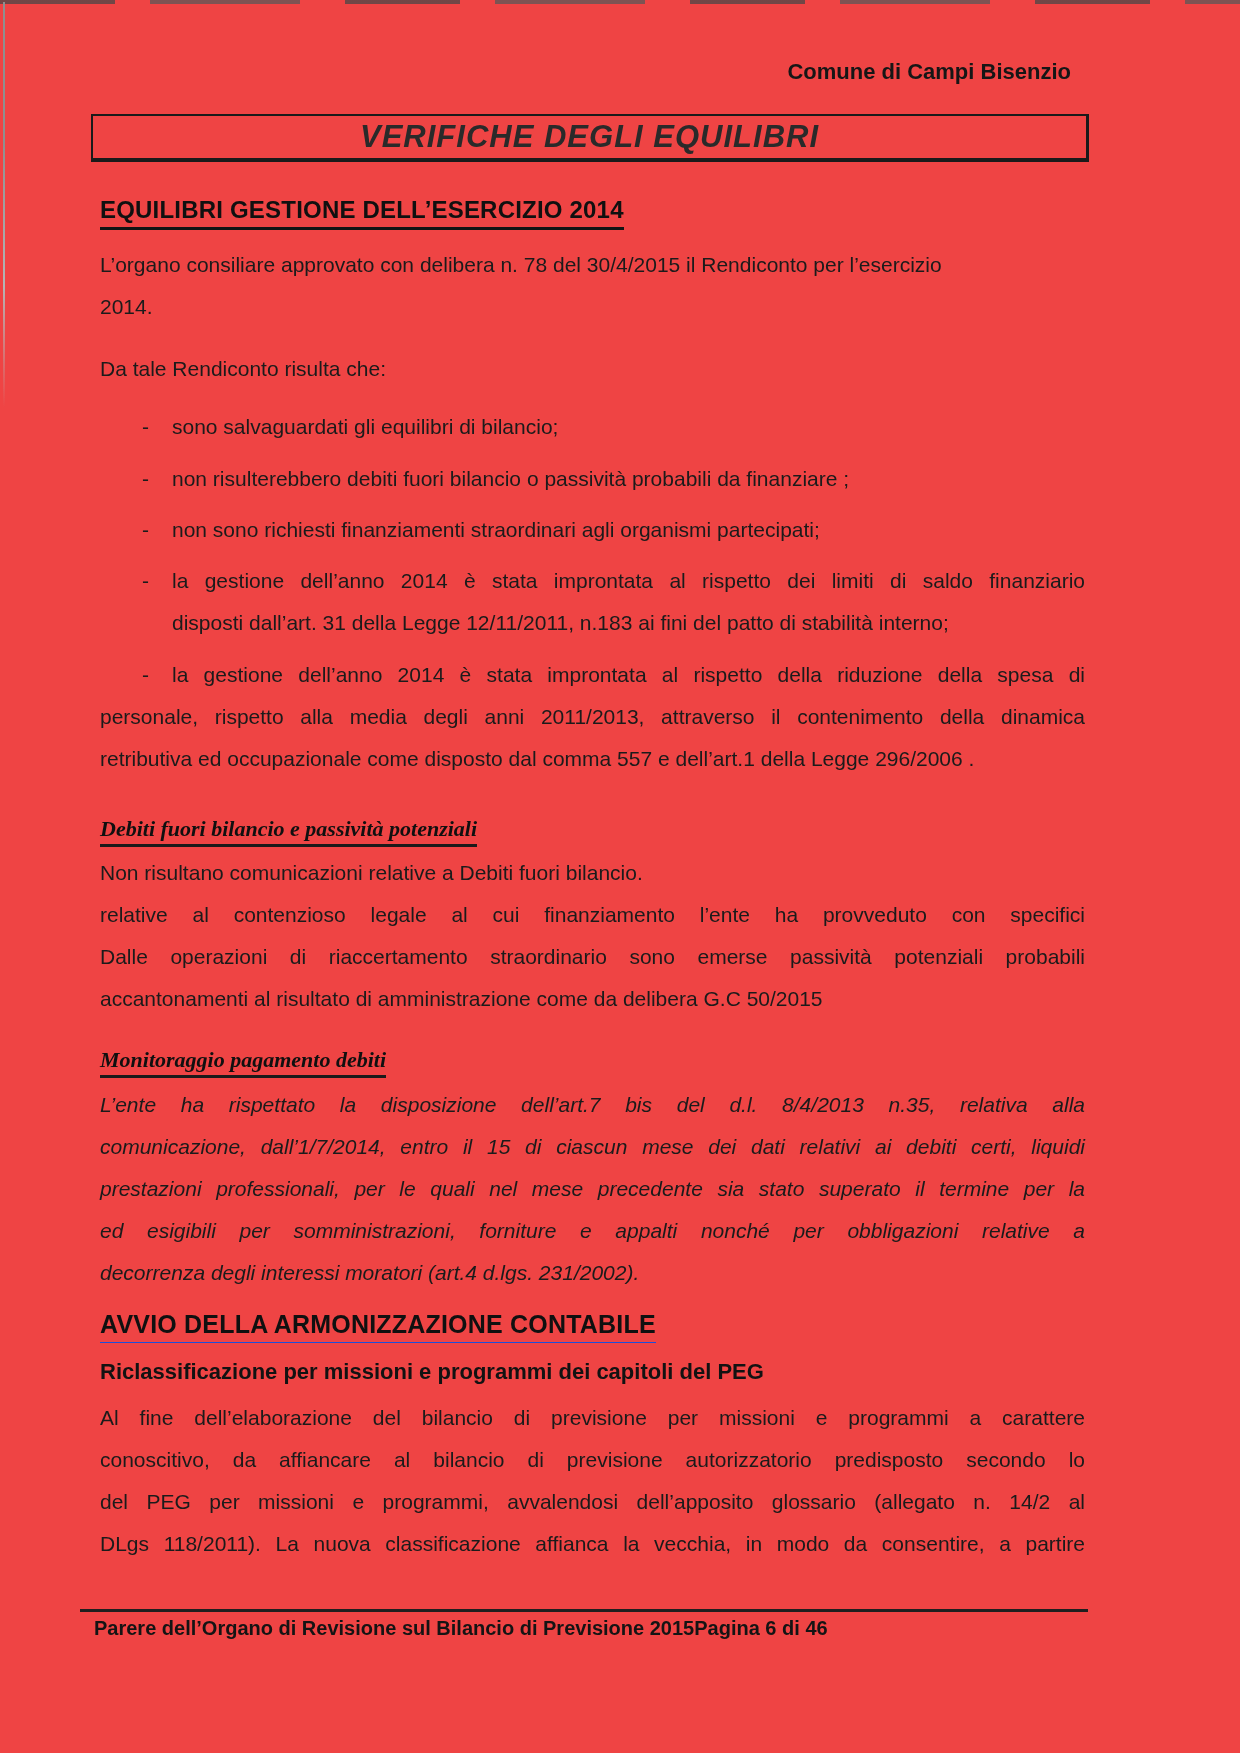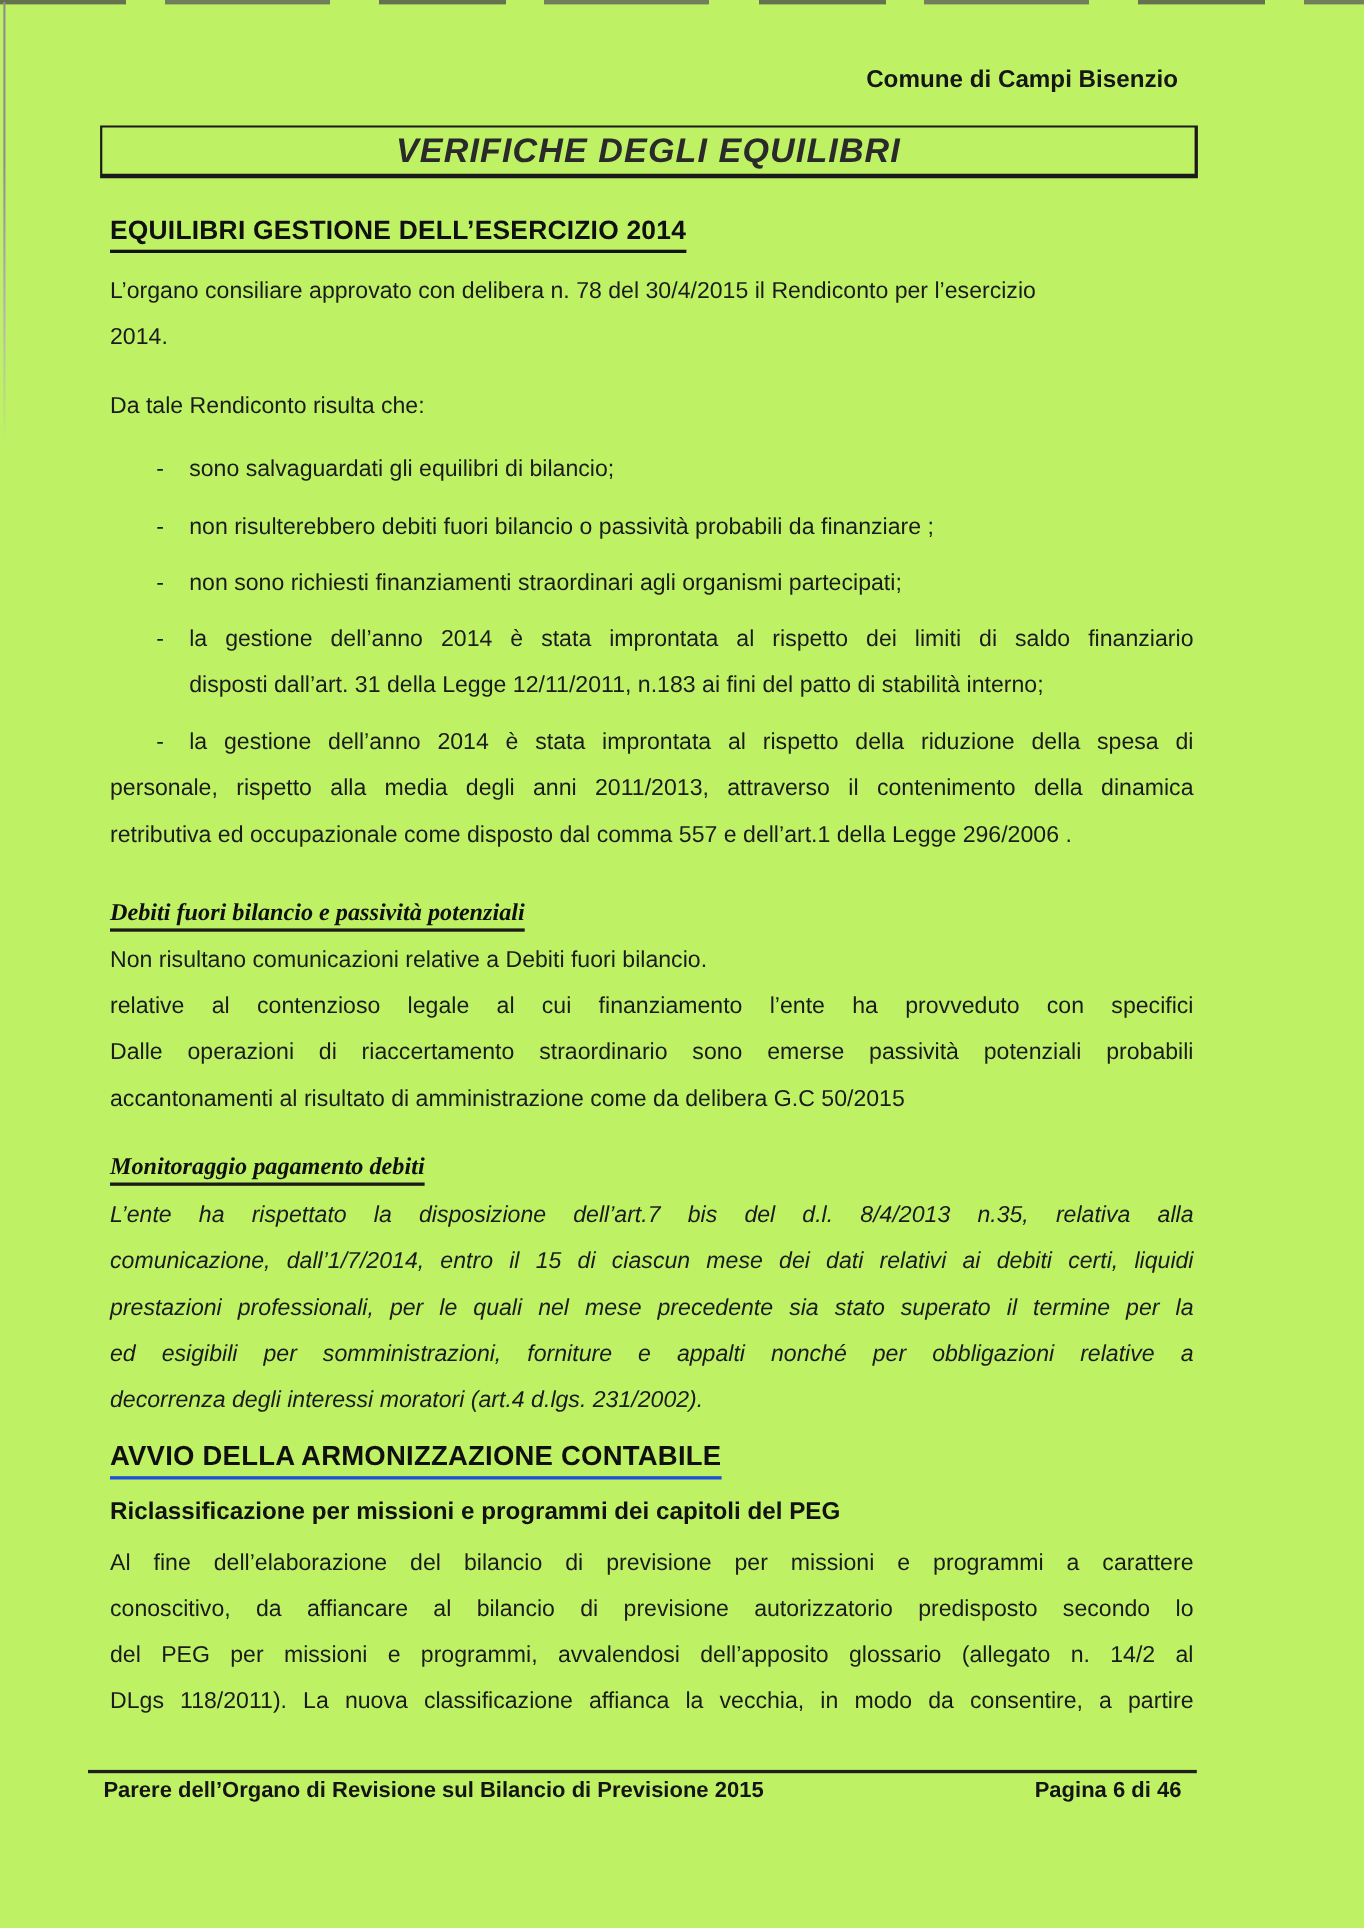--- a/index.html
+++ b/index.html
@@ -1,19 +1,19 @@
 <!DOCTYPE html>
 <html><head>
 <meta charset="utf-8">
 <style>
   html, body { margin:0; padding:0; background:#ffffff; }
   .page {
     position:relative;
     width:1240px; height:1753px;
-    background:#bef264;
+    background:#ef4444;
     overflow:hidden;
     font-family:"Liberation Sans","DejaVu Sans",sans-serif;
     color:#1b1b1b;
   }
   
   .top-artifact {
     position:absolute; top:0; left:0; right:0; height:4px;
     background:repeating-linear-gradient(90deg,
       #474747 0 115px, rgba(0,0,0,0) 115px 150px,
       #585858 150px 300px, rgba(0,0,0,0) 300px 345px);
@@ -44,40 +44,40 @@
   .h1-text {
     display:inline-block; font-size:24px; font-weight:bold; letter-spacing:.2px;
     color:#101010; border-bottom:3px solid #141414; padding-bottom:3px;
   }
   .h-ital {
     display:inline-block; font-size:22px; font-weight:bold; font-style:italic;
     color:#101010; border-bottom:3px solid #1a1a1a; padding-bottom:2px;font-family:Liberation Serif, serif;
   }
   .h4-text {
     display:inline-block; font-size:25px; font-weight:bold; letter-spacing:.2px;
-    color:#101010; border-bottom:3px solid #1d4ed8; padding-bottom:3px;
+    color:#101010; border-bottom:1px solid #1d4ed8; padding-bottom:3px;
   }
   .h5-text { font-size:22px; font-weight:bold; color:#121212; }
 
   .line { font-size:21px; line-height:42px; }
   .nw { white-space:nowrap; }
   .j { text-align:justify; text-align-last:justify; }
   .bullet { position:relative; padding-left:72px; }
   .bullet .dash {
     position:absolute; left:42px; top:0;
     font-size:21px; line-height:42px;
   }
   .btext { display:block; font-size:21px; line-height:42px; }
 
   .footer {
     position:absolute; left:80px; right:152px; top:1609px;
   }
   .footer-rule { height:3px; background:#1f1f1f; }
   .footer-row {
-    display:flex; justify-content:space-between;
+    display:flex; justify-content:flex-start;
     margin-top:3px; padding-left:14px; padding-right:14px;
     font-weight:bold; font-size:20px; line-height:27px; color:#141414;
   }
 </style>
 </head>
 <body>
 
 <div class="page">
   <div class="top-artifact"></div>
   <div class="left-artifact"></div>

